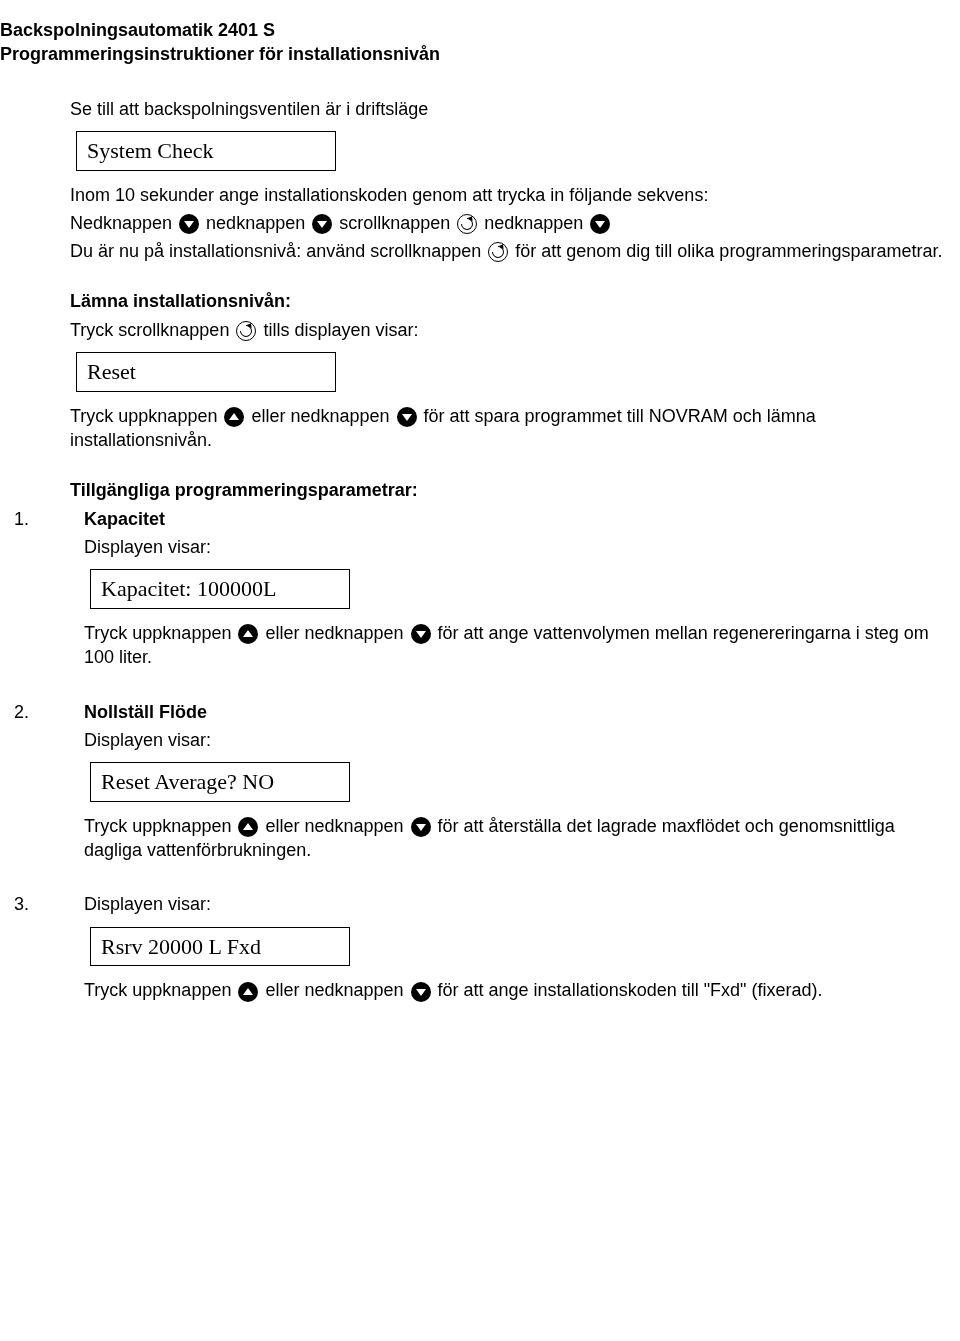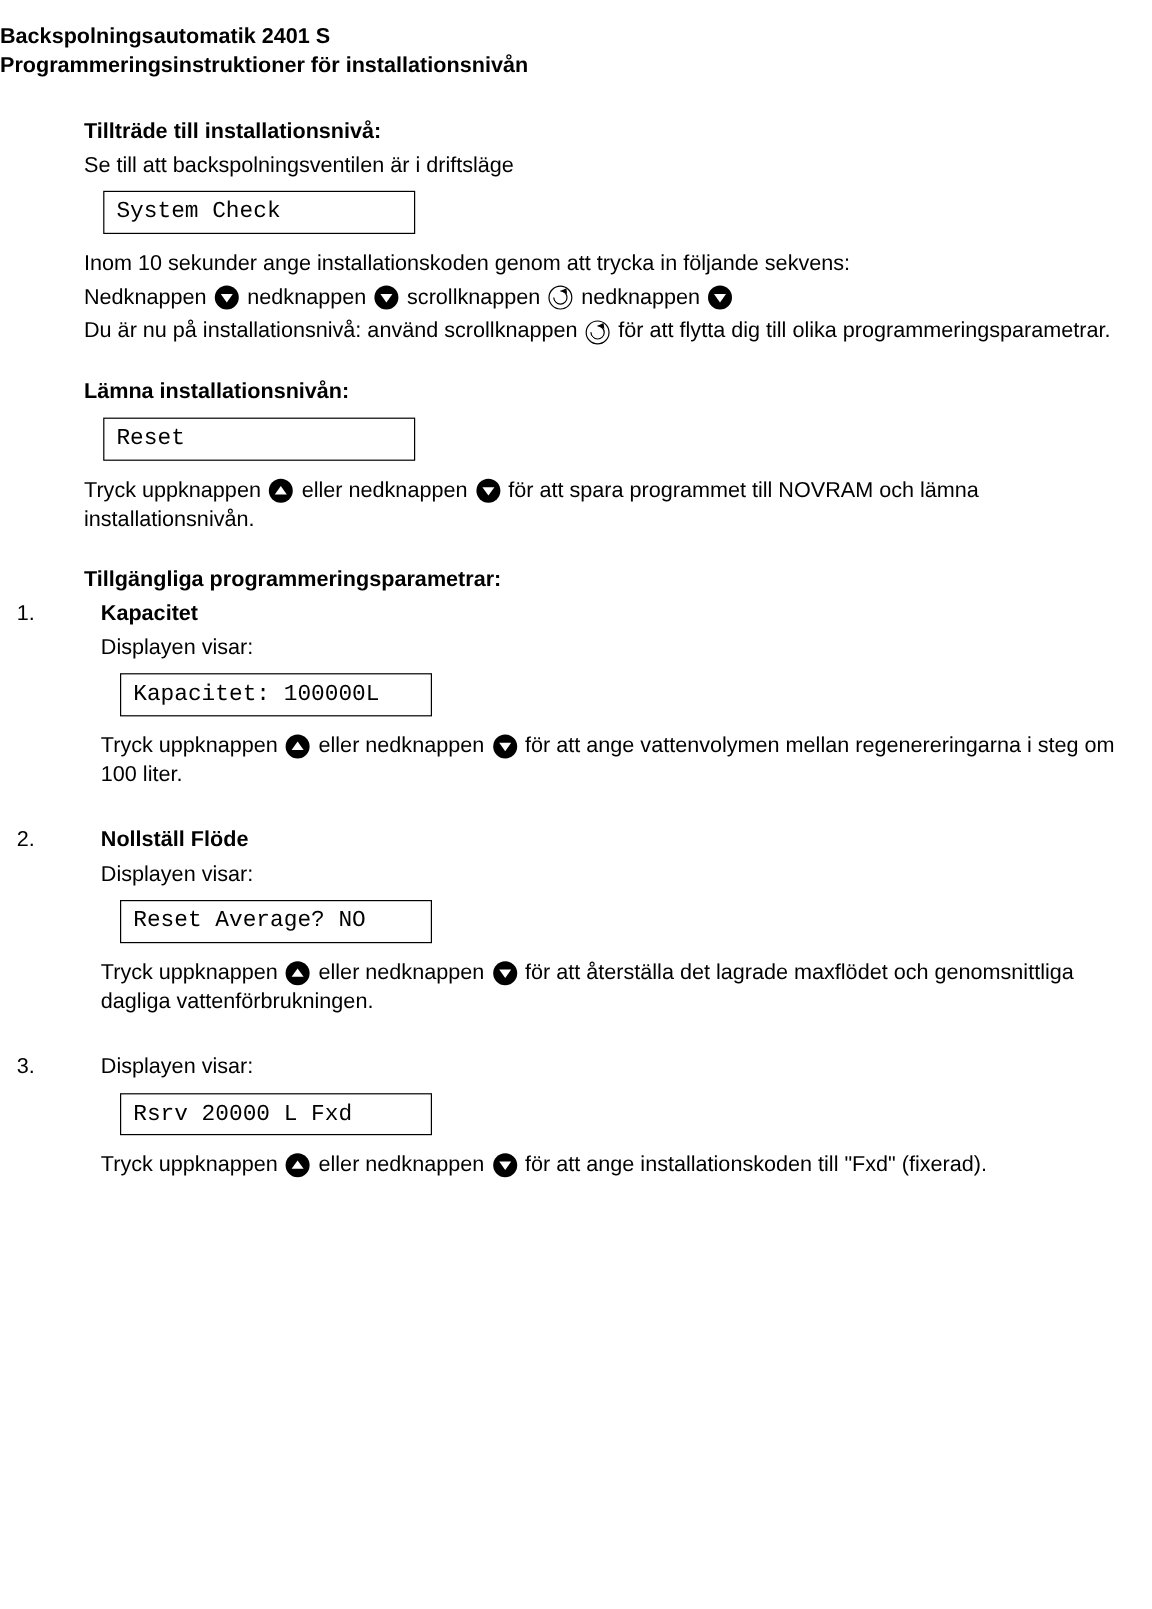--- a/index.html
+++ b/index.html
@@ -17,24 +17,24 @@
       margin-bottom: 30px;
     }
     .content {
       margin-left: 70px;
     }
     .bold {
       font-weight: bold;
     }
     .display-box {
       border: 1.5px solid #000;
-      font-family: Liberation Mono, monospace;
-      font-size: 19px;
+      font-family: Liberation Serif, serif;
+      font-size: 22px;
       padding: 4px 10px;
-      margin: 6px 0 12px 16px;
+      margin: 6px 0 12px 6px;
       display: inline-block;
       width: 238px;
     }
     .icon {
       display: inline-flex;
       align-items: center;
       justify-content: center;
       width: 20px;
       height: 20px;
       border-radius: 50%;
@@ -113,34 +113,36 @@
 <body>
 
 <div class="header">
   <div>Backspolningsautomatik 2401 S</div>
   <div>Programmeringsinstruktioner för installationsnivån</div>
 </div>
 
 <div class="content">
 
   <div class="section">
-    <p class="bold">Tillträde till installationsnivå:</p>
     <p>Se till att backspolningsventilen är i driftsläge</p>
     <div class="display-box">System Check</div>
     <p>Inom 10 sekunder ange installationskoden genom att trycka in följande sekvens:</p>
     <p>
       <span>Nedknappen </span><span class="icon icon-down"></span><span> nedknappen </span><span class="icon icon-down"></span><span> scrollknappen </span><span class="icon icon-scroll"></span><span> nedknappen </span><span class="icon icon-down"></span>
     </p>
     <p>
-      <span>Du är nu på installationsnivå: använd scrollknappen </span><span class="icon icon-scroll"></span><span> för att flytta dig till olika programmeringsparametrar.</span>
+      <span>Du är nu på installationsnivå: använd scrollknappen </span><span class="icon icon-scroll"></span><span> för att genom dig till olika programmeringsparametrar.</span>
     </p>
   </div>
 
   <div class="section">
     <p class="bold">Lämna installationsnivån:</p>
+    <p>
+      <span>Tryck scrollknappen </span><span class="icon icon-scroll"></span><span> tills displayen visar:</span>
+    </p>
     <div class="display-box">Reset</div>
     <p>
       <span>Tryck uppknappen </span><span class="icon icon-up"></span><span> eller nedknappen </span><span class="icon icon-down"></span><span> för att spara programmet till NOVRAM och lämna installationsnivån.</span>
     </p>
   </div>
 
   <p class="bold">Tillgängliga programmeringsparametrar:</p>
 </div>
 
 <div class="section numbered-row">

